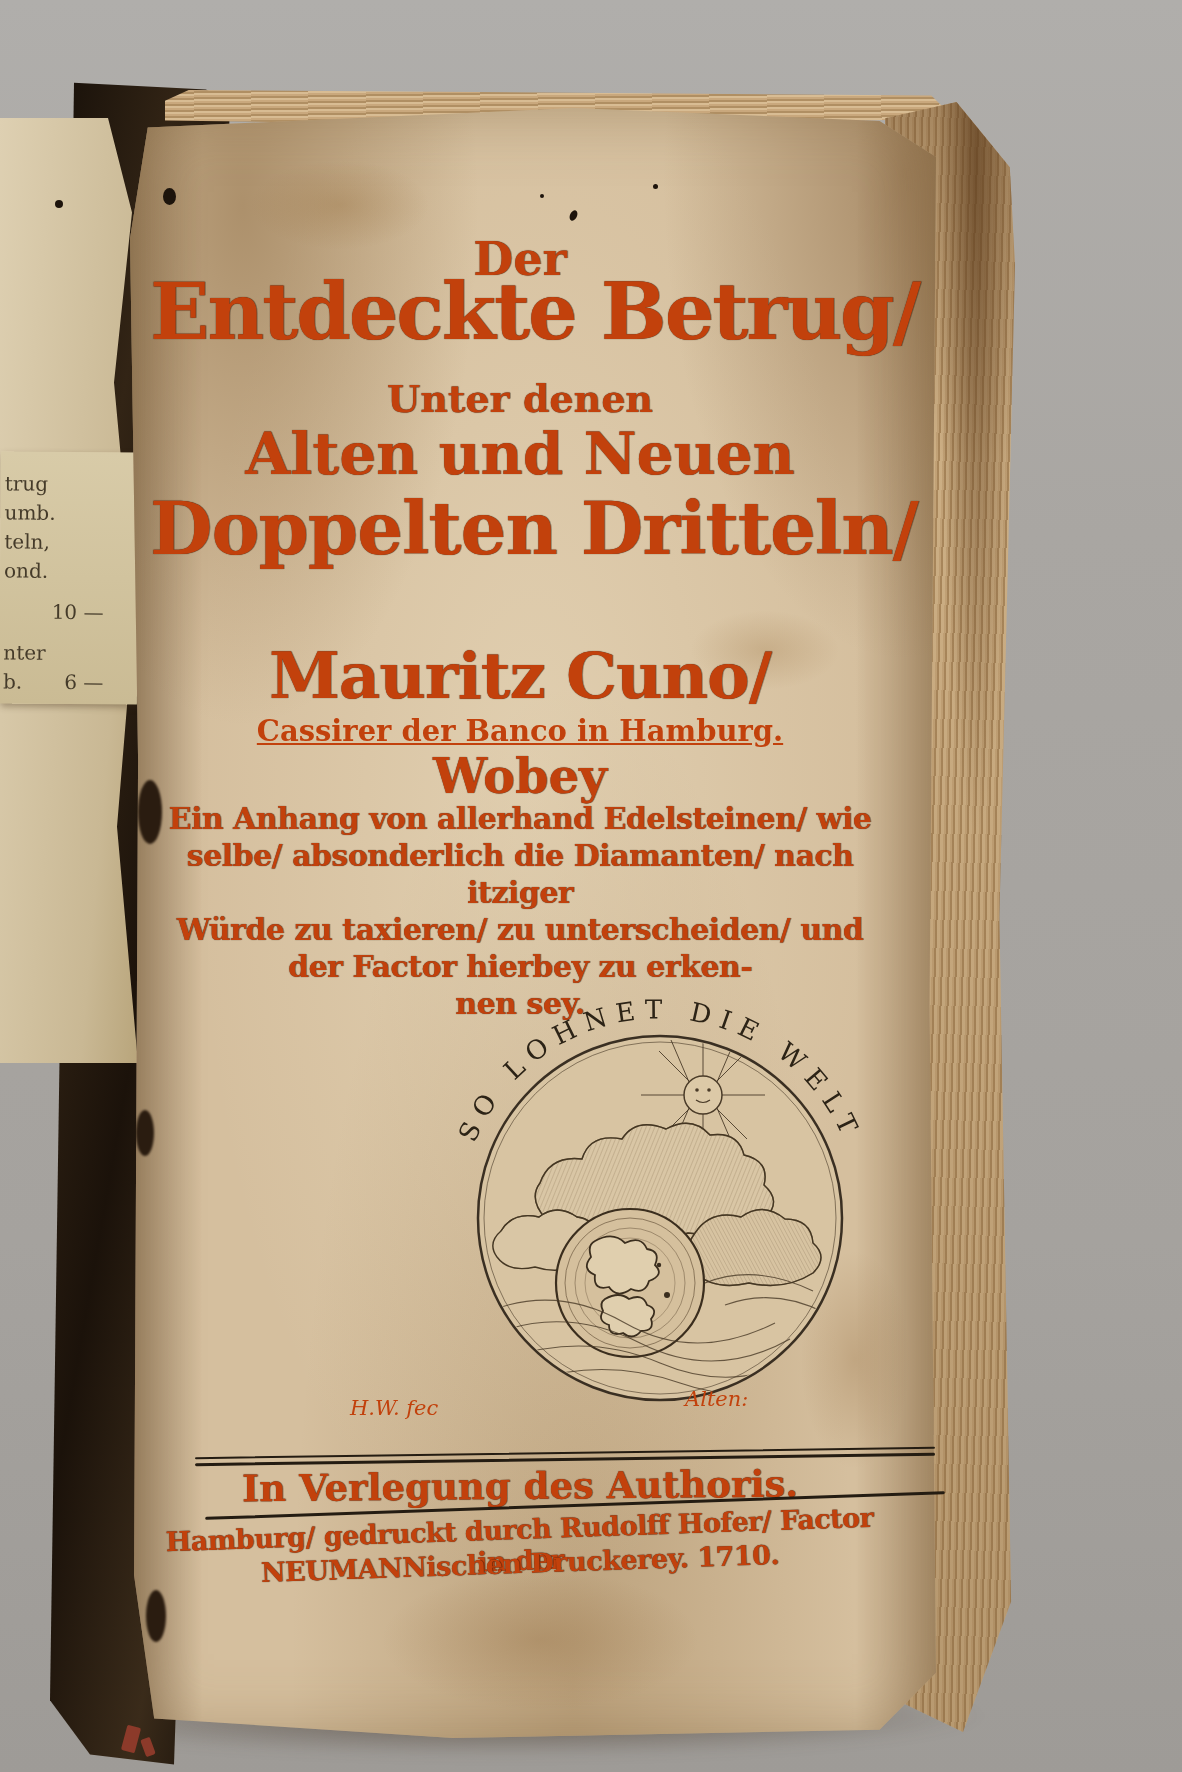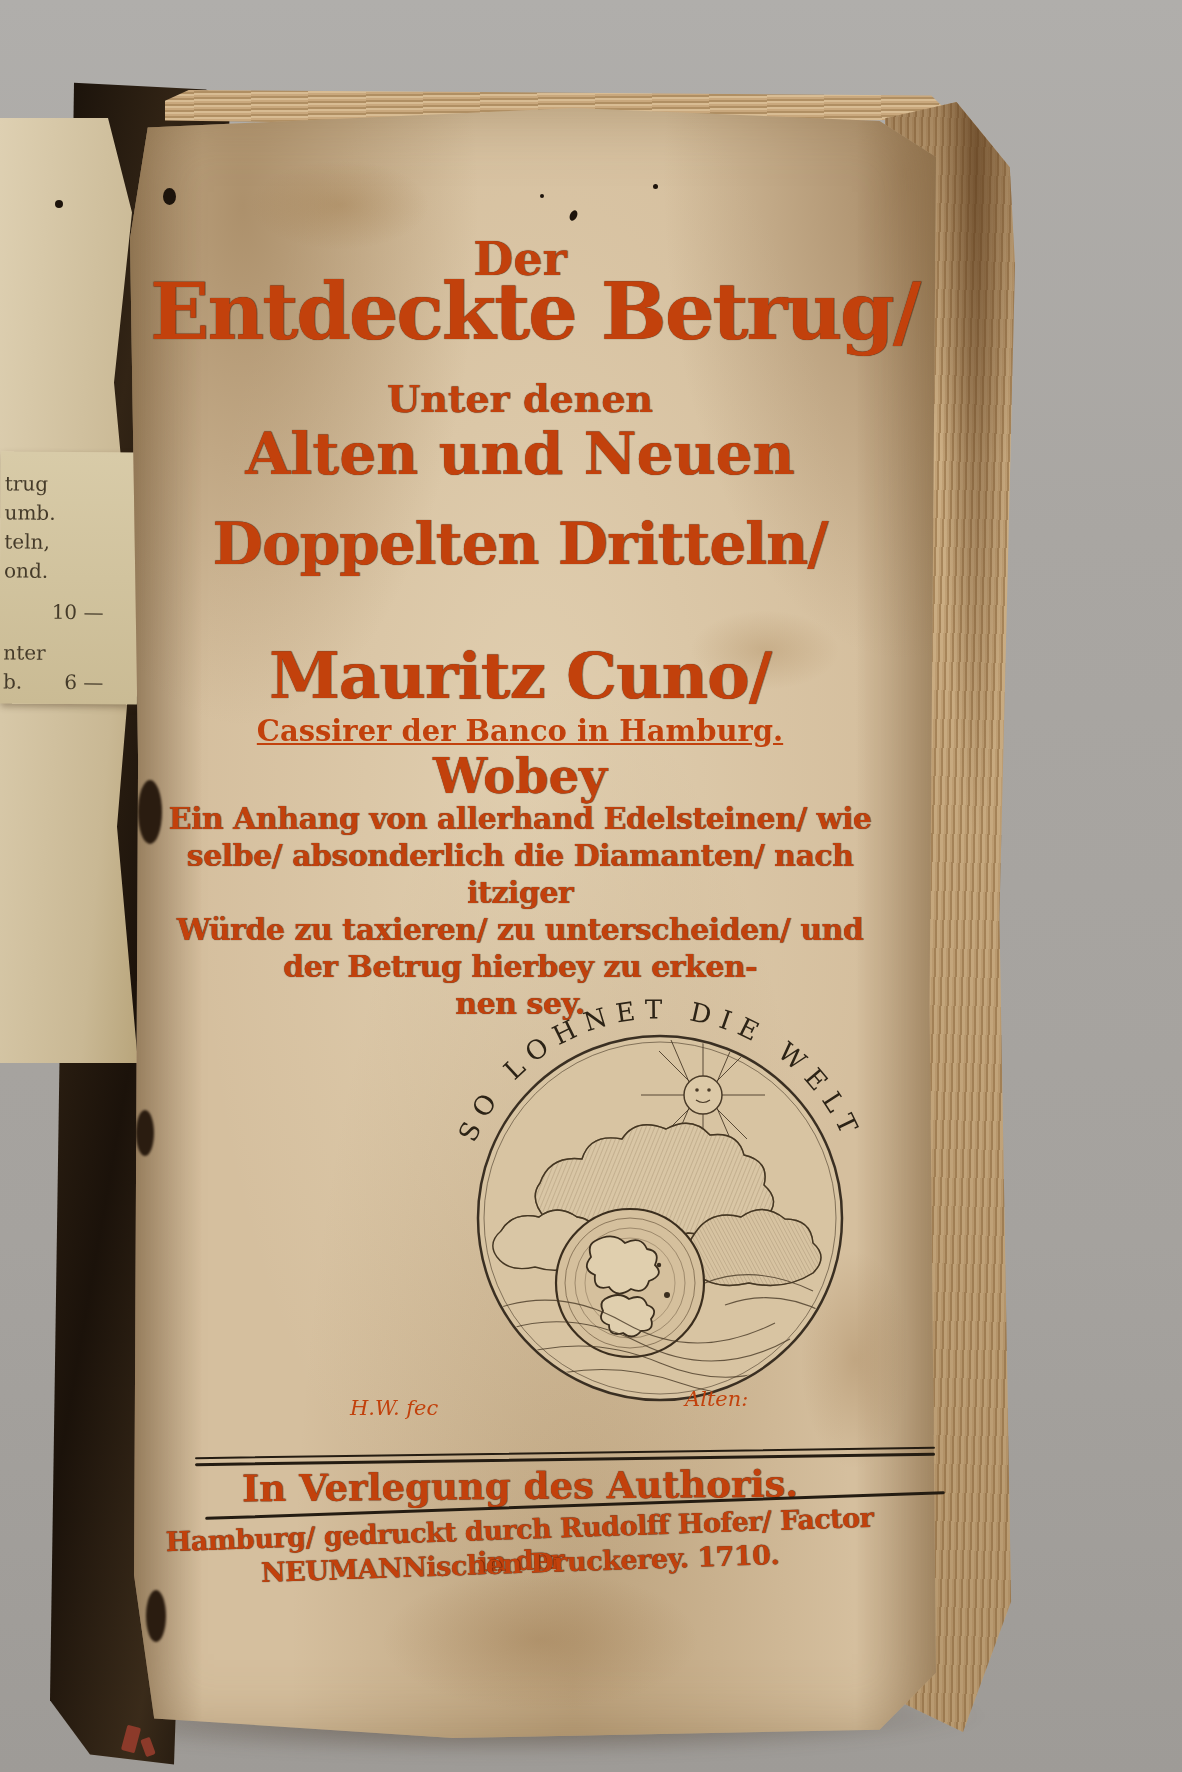--- a/index.html
+++ b/index.html
@@ -71,21 +71,21 @@
   .tear{position:absolute;background:#2a1c10;border-radius:50%;z-index:4;filter:blur(1px);}
   .thread{position:absolute;background:#8c3a2a;z-index:4;border-radius:2px;}
   
   .content{left:150px;top:8px;width:740px;height:1772px;z-index:5;color:#c2410c;}
   .content > div{position:absolute;width:100%;text-align:center;}
   .bl{font-weight:bold;text-shadow:0 0 1px rgba(30,20,10,.8),1px 0 0 rgba(30,20,10,.3);}
   .pretitle   {top:224px;font-size:46px;}
   .main-title {top:258px;font-size:78px;letter-spacing:-2px;white-space:nowrap;}
   .sub1{top:368px;font-size:38px;}
   .sub2{top:412px;font-size:58px;}
-  .sub3{top:478px;font-size:58px;letter-spacing:-1px;white-space:nowrap;margin-top:24px;}
+  .sub3{top:478px;font-size:72px;letter-spacing:-1px;white-space:nowrap;}
   .examined{top:558px;font-size:34px;}
   .von{top:600px;font-size:32px;}
   .author{top:630px;font-size:64px;letter-spacing:-1px;}
   .author-title{top:706px;font-size:29px;font-weight:600;text-decoration:underline;}
   .wobey{top:740px;font-size:48px;}
   .appendix{top:792px;font-size:30px;line-height:37px;letter-spacing:-.5px;}
   .emblem-wrap{left:140px;top:975px;width:430px;height:430px;text-align:center;}
   .sig{font-style:italic;font-size:21px;width:auto !important;font-weight:400;}
   .sig-left{left:200px;top:1388px;}
   .sig-right{left:535px;top:1379px;}
@@ -145,21 +145,21 @@
   <div class="sub1 bl">Unter denen</div>
   <div class="sub2 bl">Alten und Neuen</div>
   <div class="sub3 bl">Doppelten Dritteln/</div>
   <div class="author bl">Mauritz Cuno/</div>
   <div class="author-title">Cassirer der Banco in Hamburg.</div>
   <div class="wobey bl">Wobey</div>
   <div class="appendix bl">
     <div>Ein Anhang von allerhand Edelsteinen/ wie</div>
     <div>selbe/ absonderlich die Diamanten/ nach itziger</div>
     <div>Würde zu taxieren/ zu unterscheiden/ und</div>
-    <div>der Betrug hierbey zu erken-</div>
+    <div>der Factor hierbey zu erken-</div>
     <div>nen sey.</div>
   </div>
 
   <div class="emblem-wrap">
     <svg viewBox="0 0 430 430" width="430" height="430">
       <defs>
         <pattern id="hatch" width="4" height="4" patternUnits="userSpaceOnUse" patternTransform="rotate(22)">
           <line x1="0" y1="0" x2="0" y2="4" stroke="#6b5436" stroke-width="0.7"></line>
         </pattern>
         <pattern id="hatch2" width="3.4" height="3.4" patternUnits="userSpaceOnUse" patternTransform="rotate(-28)">

